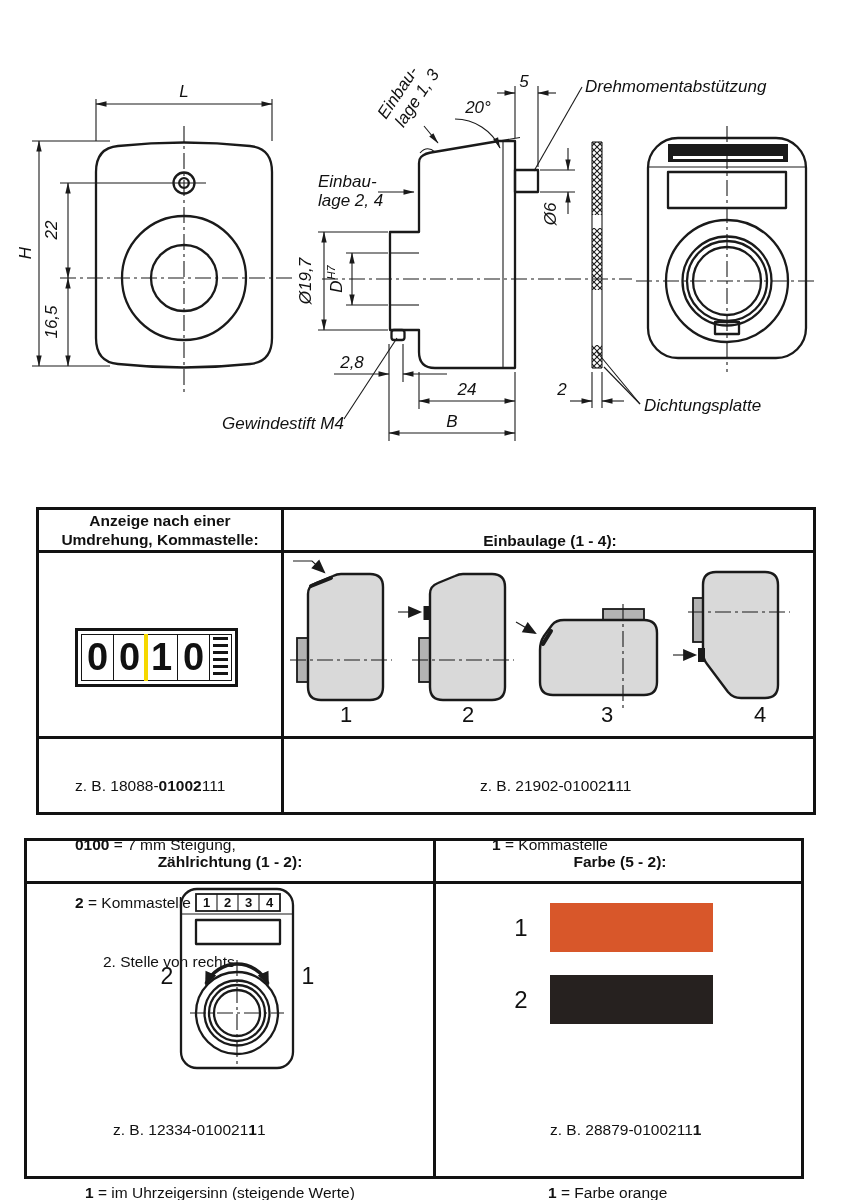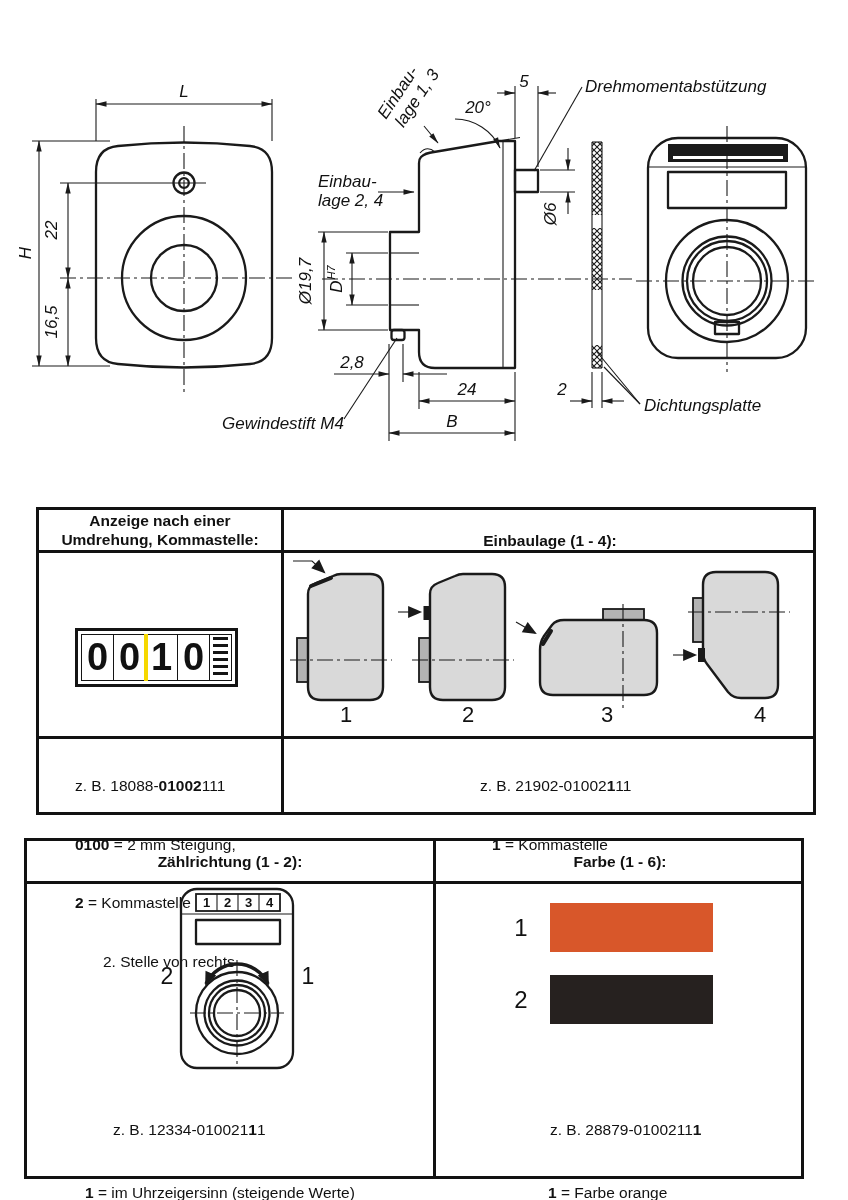--- a/index.html
+++ b/index.html
@@ -211,37 +211,37 @@
       <div class="cdigit" style="border-right:1.5px solid #141414;">0</div>
       <div class="cstripes">
           <div class="stripes"></div>
         </div>
       <div class="comma-line" style="background: rgb(246, 216, 0);"></div>
     </div>
   </div>
 
   <div class="extext" style="left:75px;top:737px;">
     <div><span>z. B. 18088-</span><span class="bd">01002</span><span>111</span></div>
-    <div><span class="bd">0100</span><span> = 2 mm Steigung,</span></div>
+    <div><span class="bd">0100</span><span> = 7 mm Steigung,</span></div>
     <div><span class="bd">2</span><span> = Kommastelle an</span></div>
     <div style="padding-left:27px;text-align:center;"><span>2. Stelle von rechts</span></div>
   </div>
   <div class="extext" style="left:480px;top:737px;">
     <div><span>z. B. 21902-01002</span><span class="bd">1</span><span>11</span></div>
     <div style="padding-left:12px;"><span class="bd">1</span><span> = Kommastelle</span></div>
   </div>
 
   <div class="tbl" style="left:24px;top:838px;width:780px;height:341px;">
     <div class="vline" style="left:406px;top:0;width:2.5px;height:100%;"></div>
     <div class="hline" style="left:0;top:40px;width:100%;height:2.5px;"></div>
     <div class="hdr" style="left:0;top:0;width:406px;height:40px;">
       <span>Zählrichtung (1 - 2):</span>
     </div>
     <div class="hdr" style="left:408px;top:0;width:370px;height:40px;">
-      <span>Farbe (1 - 6):</span>
+      <span>Farbe (5 - 2):</span>
     </div>
   </div>
 
   <div class="extext2" style="left:85px;top:1077px;">
     <div style="padding-left:28px;"><span>z. B. 12334-010021</span><span class="bd">1</span><span>1</span></div>
     <div><span class="bd">1</span><span> = im Uhrzeigersinn (steigende Werte)</span></div>
     
   </div>
   <div class="extext2" style="left:548px;top:1077px;">
     <div style="padding-left:2px;"><span>z. B. 28879-0100211</span><span class="bd">1</span></div>

